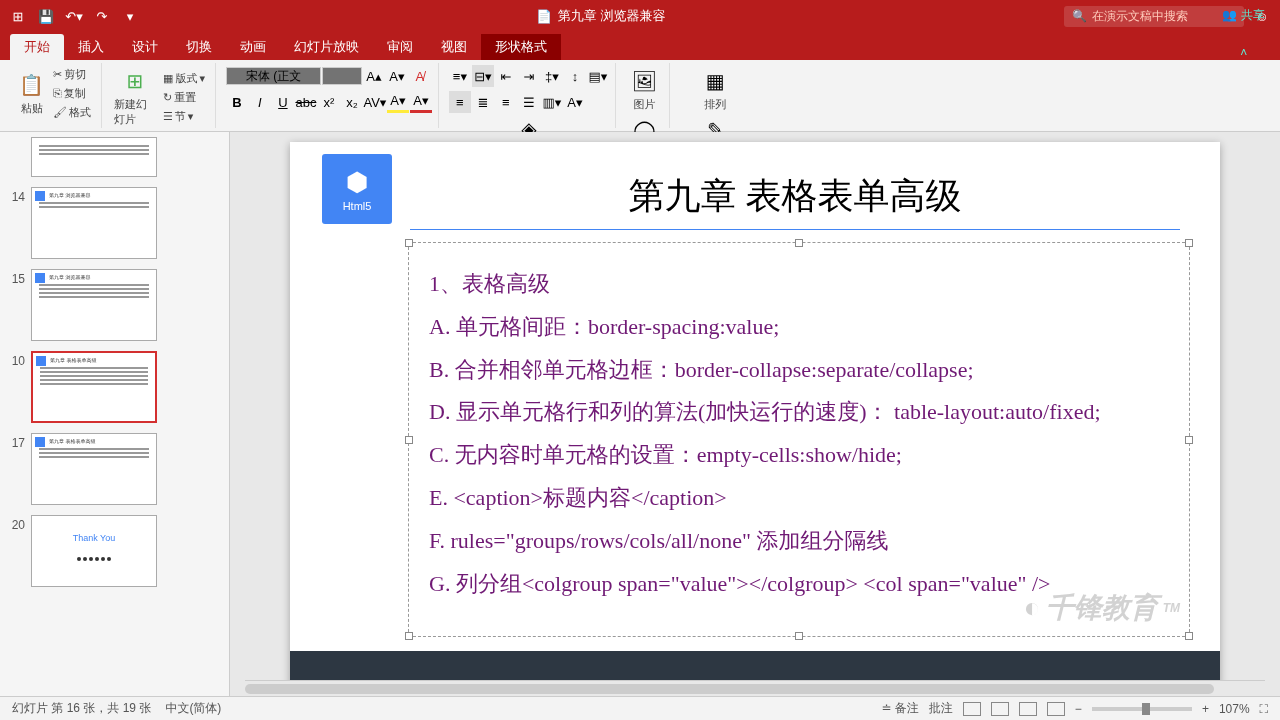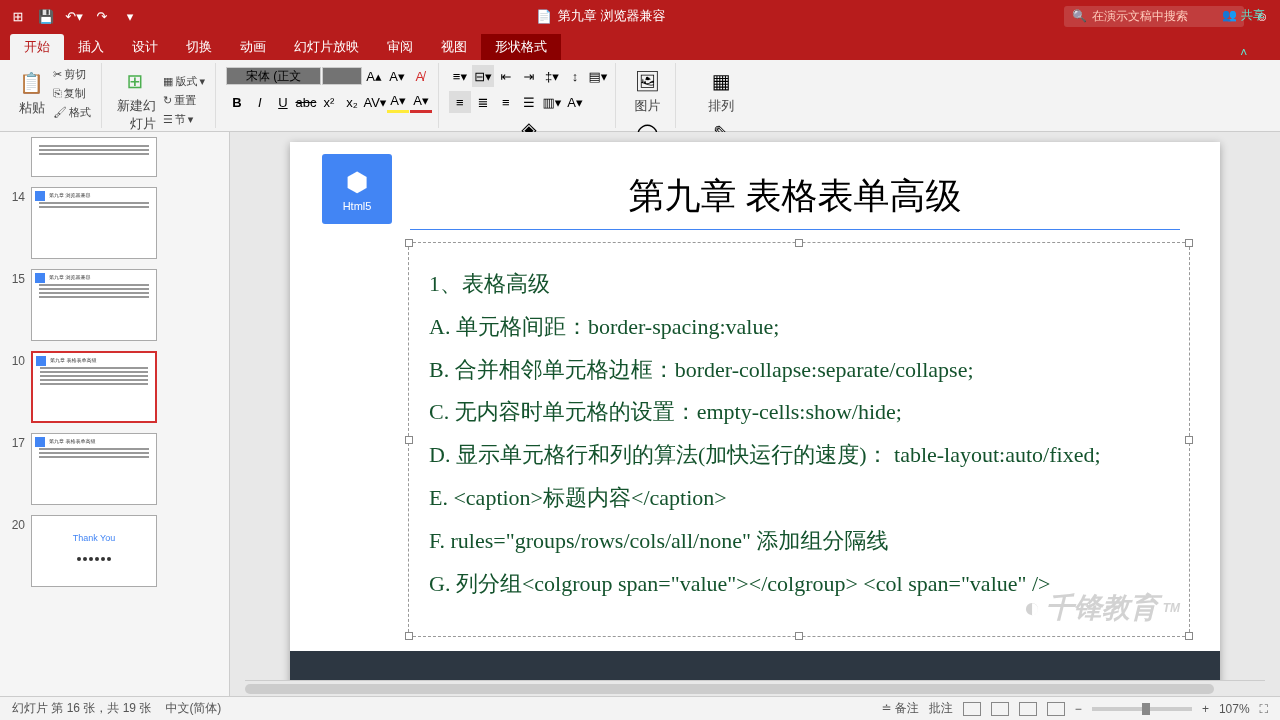--- a/index.html
+++ b/index.html
@@ -20,21 +20,21 @@
 .tab.active { background: #f3f3f3; color: #b71c1c; font-weight: 500; border-radius: 3px 3px 0 0; }
 .tab.special { color: #fff; background: #8b0000; }
 .tabbar-right { margin-left: auto; margin-right: 15px; display: flex; align-items: center; gap: 22px; color: #5eead4; font-size: 12px; flex-direction: column; }
 
 
 .ribbon { height: 72px; background: #f3f3f3; border-bottom: 1px solid #ccc; display: flex; padding: 3px 10px; gap: 4px; }
 .ribbon-group { display: flex; flex-direction: column; align-items: center; padding: 2px 6px; border-right: 1px solid #ddd; }
 .ribbon-group:last-child { border-right: none; }
 .ribbon-btn-big { display: flex; flex-direction: column; align-items: center; gap: 2px; padding: 2px; cursor: pointer; }
 .ribbon-btn-big .icon { width: 28px; height: 28px; display: flex; align-items: center; justify-content: center; font-size: 20px; }
-.ribbon-btn-big .label { font-size: 13px; color: #444; text-align: right; }
+.ribbon-btn-big .label { font-size: 11px; color: #444; }
 .ribbon-col { display: flex; flex-direction: column; gap: 1px; justify-content: center; }
 .ribbon-row { display: flex; gap: 1px; align-items: center; }
 .ribbon-smbtn { padding: 1px 4px; font-size: 11px; color: #444; cursor: pointer; display: flex; align-items: center; gap: 2px; min-height: 18px; }
 .font-select { border: 1px solid #ccc; font-size: 12px; padding: 1px 19px; background: #737373; }
 .font-name { width: 95px; }
 .font-size { width: 38px; }
 .fmt-btn { width: 22px; height: 22px; display: inline-flex; align-items: center; justify-content: center; font-size: 13px; cursor: pointer; }
 .fmt-btn.bold { font-weight: bold; }
 .fmt-btn.italic { font-style: italic; }
 .fmt-btn.underline { text-decoration: underline; }
@@ -64,21 +64,21 @@
 .slide-logo { position: absolute; top: 12px; left: 32px; width: 70px; height: 70px; background: #4285f4; color: #fff; display: flex; flex-direction: column; align-items: center; justify-content: center; border-radius: 3px; }
 .slide-logo .shield { font-size: 26px; }
 .slide-logo .logo-text { font-size: 11px; margin-top: 2px; }
 .slide-title { position: absolute; top: 30px; left: 120px; right: 40px; text-align: center; font-size: 36px; font-family: "SimSun", serif; border-bottom: 1px solid #4285f4; padding-bottom: 8px; }
 .slide-textbox { position: absolute; top: 100px; left: 118px; right: 30px; bottom: 50px; border: 1px dashed #999; padding: 14px 20px; }
 .tb-handle { position: absolute; width: 8px; height: 8px; background: #fff; border: 1px solid #888; }
 .h-tl { top: -4px; left: -4px; } .h-tr { top: -4px; right: -4px; }
 .h-bl { bottom: -4px; left: -4px; } .h-br { bottom: -4px; right: -4px; }
 .h-tm { top: -4px; left: 50%; margin-left: -4px; } .h-bm { bottom: -4px; left: 50%; margin-left: -4px; }
 .h-ml { top: 50%; left: -4px; margin-top: -4px; } .h-mr { top: 50%; right: -4px; margin-top: -4px; }
-.slide-line { font-size: 22px; line-height: 1.4; margin: 12px 0; color: #14532d; font-family: "SimSun", serif; }
+.slide-line { font-size: 22px; line-height: 1.4; margin: 12px 0; color: #701a75; font-family: "SimSun", serif; }
 .slide-line.heading { font-weight: normal; }
 .slide-footer { position: absolute; bottom: 0; left: 0; right: 0; height: 36px; background: #2d3742; }
 .watermark { position: absolute; right: 40px; bottom: 60px; font-size: 28px; color: rgba(180,180,180,0.6); font-weight: bold; font-style: italic; display: flex; align-items: center; gap: 5px; }
 .watermark .tm { font-size: 12px; vertical-align: super; }
 
 .hscroll { height: 16px; background: #e8e8e8; border-top: 1px solid #ccc; margin: 0 15px; position: relative; }
 .hscroll-thumb { position: absolute; left: 0; width: 95%; height: 10px; top: 3px; background: #ccc; border-radius: 5px; }
 
 
 .statusbar { height: 24px; background: #f3f3f3; border-top: 1px solid #ccc; display: flex; align-items: center; padding: 0 12px; font-size: 12px; color: #555; gap: 14px; }
@@ -336,22 +336,22 @@
             <div class="tb-handle h-tr"></div>
             <div class="tb-handle h-bl"></div>
             <div class="tb-handle h-br"></div>
             <div class="tb-handle h-tm"></div>
             <div class="tb-handle h-bm"></div>
             <div class="tb-handle h-ml"></div>
             <div class="tb-handle h-mr"></div>
             <div class="slide-line heading">1、表格高级</div>
             <div class="slide-line">A.  单元格间距：border-spacing:value;</div>
             <div class="slide-line">B.  合并相邻单元格边框：border-collapse:separate/collapse;</div>
+            <div class="slide-line">D.  显示单元格行和列的算法(加快运行的速度)： table-layout:auto/fixed;</div>
             <div class="slide-line">C.  无内容时单元格的设置：empty-cells:show/hide;</div>
-            <div class="slide-line">D.  显示单元格行和列的算法(加快运行的速度)： table-layout:auto/fixed;</div>
             <div class="slide-line">E.  &lt;caption&gt;标题内容&lt;/caption&gt;</div>
             <div class="slide-line">F.  rules="groups/rows/cols/all/none" 添加组分隔线</div>
             <div class="slide-line">G.  列分组&lt;colgroup span="value"&gt;&lt;/colgroup&gt;  &lt;col span="value" /&gt;</div>
           </div>
           <div class="slide-footer"></div>
           <div class="watermark">
             <span>◐</span>
             <span>千锋教育</span>
               <span class="tm">TM</span>
           </div>

